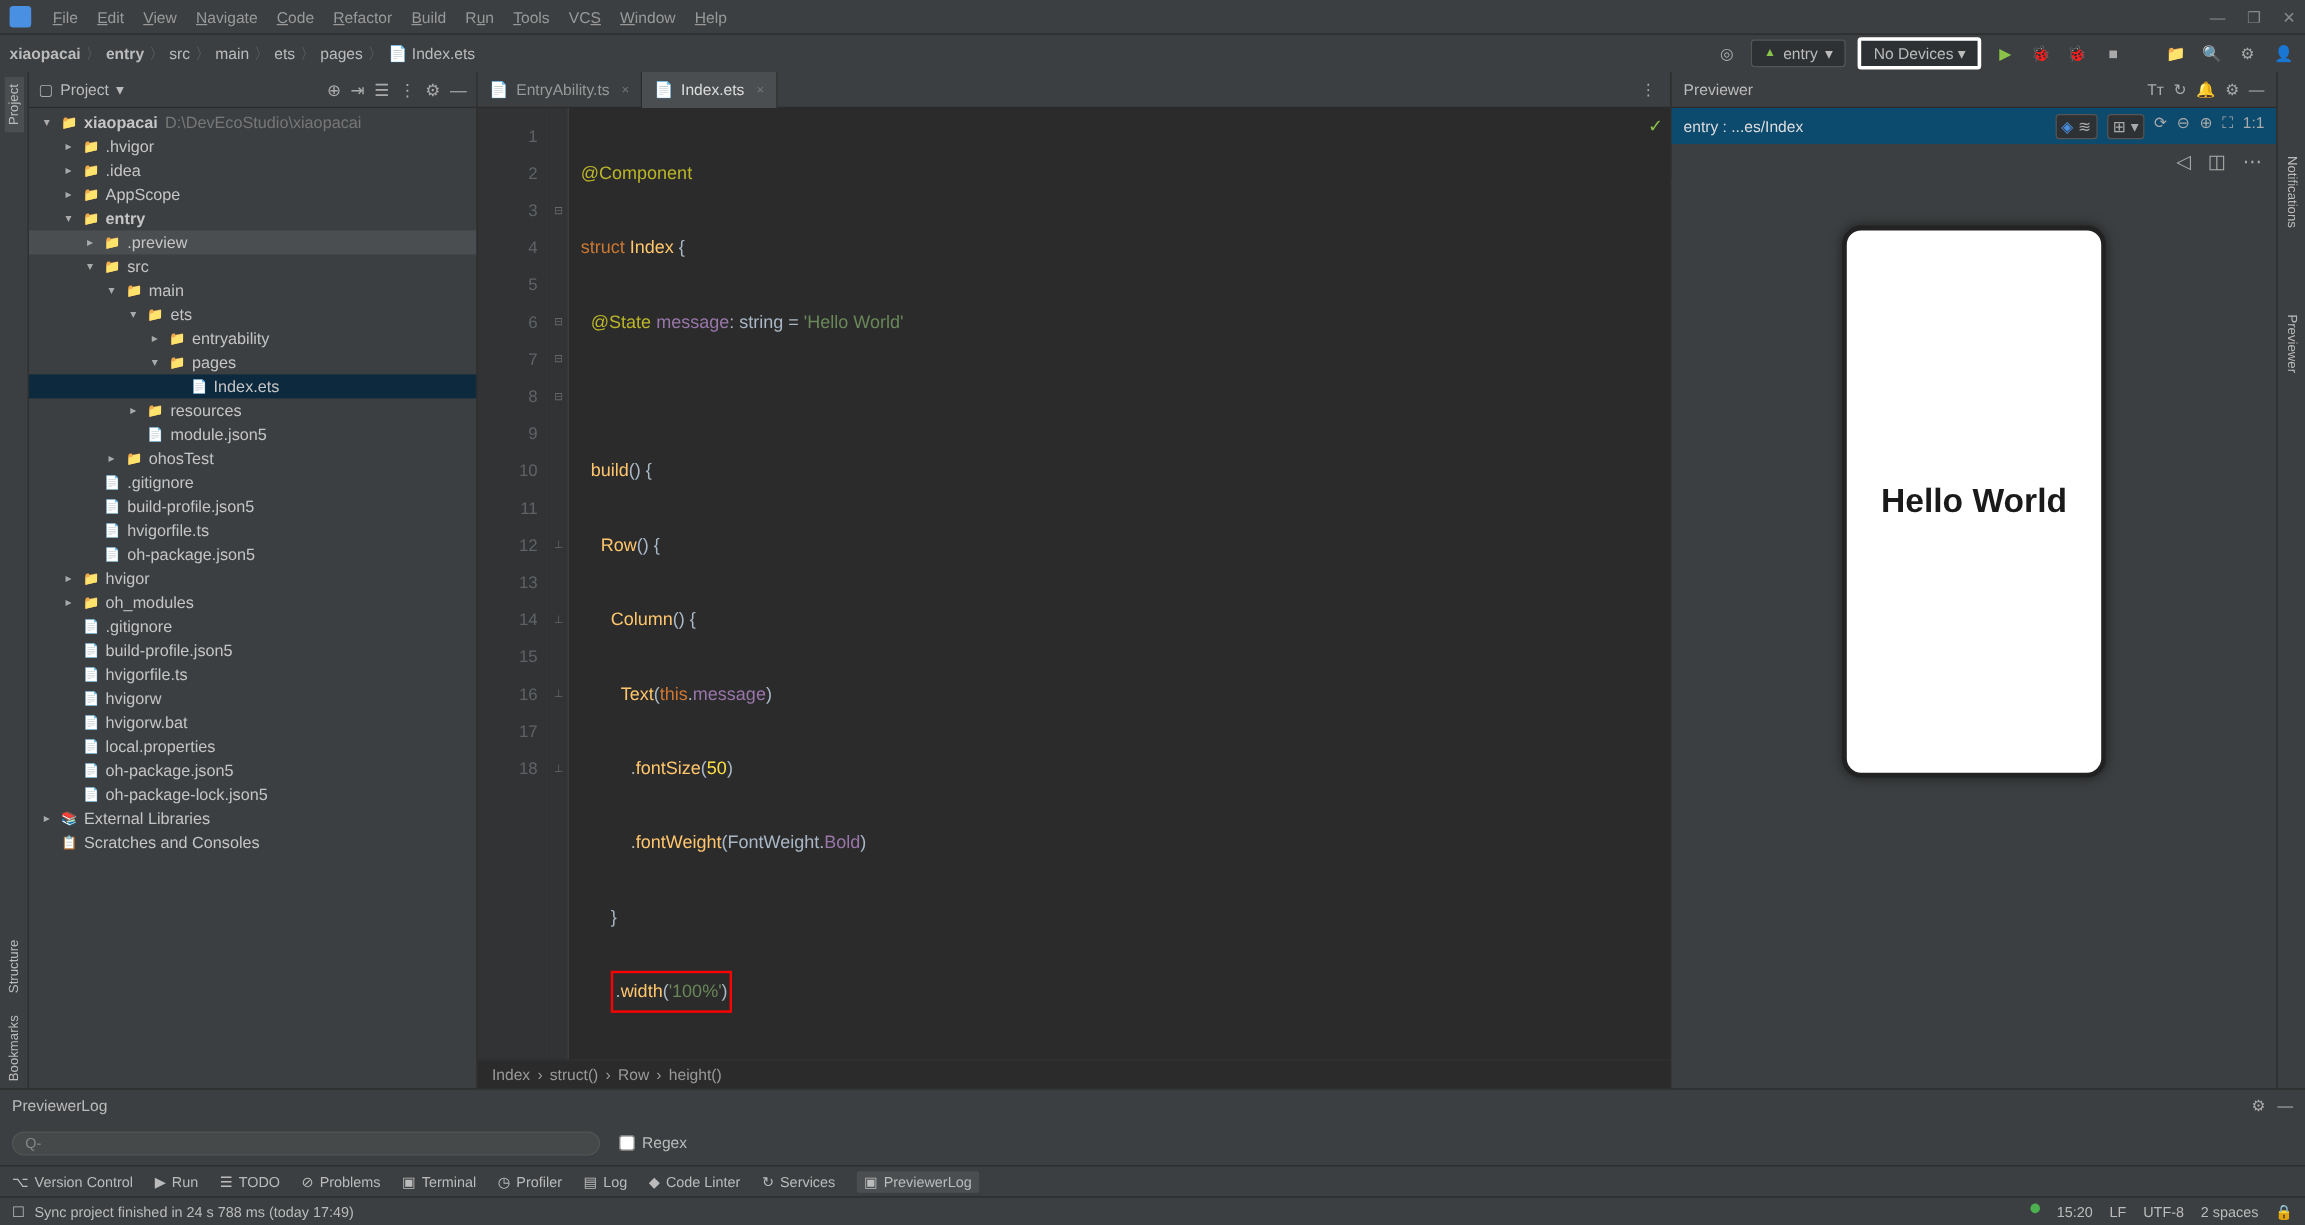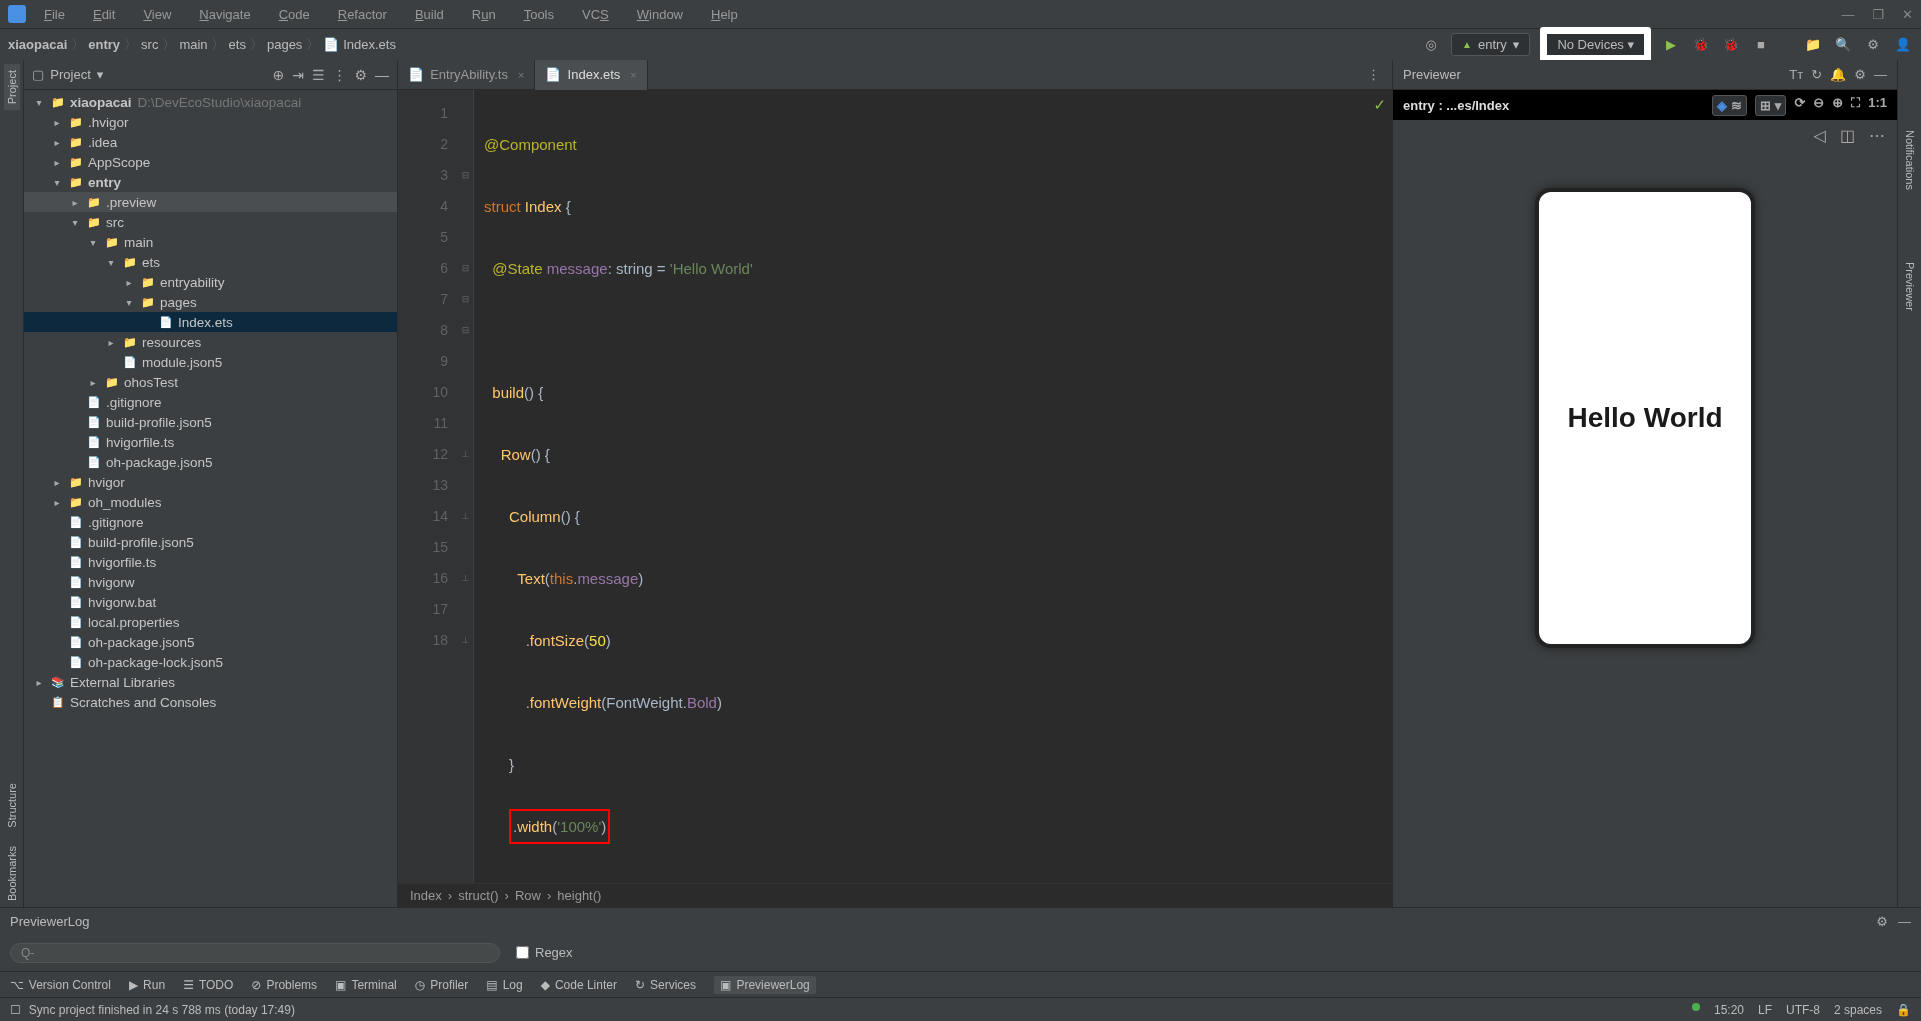--- a/index.html
+++ b/index.html
@@ -1,30 +1,30 @@
 <!DOCTYPE html>
 <html><head>
 <meta charset="utf-8">
 <style>
 *{margin:0;padding:0;box-sizing:border-box;font-family:'Segoe UI',Arial,sans-serif;user-select:none}
 body{background:#2b2b2b;color:#bbb;width:1921px;height:1021px;overflow:hidden;font-size:13px;display:flex;flex-direction:column}
 .title-bar{height:28px;background:#3c3f41;display:flex;align-items:center;padding:0 8px;color:#999}
 .title-bar .logo{width:18px;height:18px;background:#4a90e2;border-radius:3px;margin-right:12px}
-.menu-bar{display:flex;gap:16px}
+.menu-bar{display:flex;gap:4px}
 .menu-item{padding:2px 6px;cursor:pointer}
 .menu-item u{text-decoration:underline}
 .title-center{flex:1;display:flex;justify-content:center;color:#888;font-size:12px}
 .win-controls{display:flex;gap:18px;margin-left:auto;color:#888}
 .toolbar{height:32px;background:#3c3f41;border-top:1px solid #2b2b2b;display:flex;align-items:center;padding:0 8px;color:#bbb}
 .breadcrumb{display:flex;align-items:center;gap:4px;font-size:13px}
 .breadcrumb .sep{color:#666}
 .tool-right{margin-left:auto;display:flex;align-items:center;gap:10px}
 .run-config{background:#2e3133;border:1px solid #555;border-radius:3px;padding:3px 10px;display:flex;align-items:center;gap:6px}
 .run-config .tri{color:#8bc34a;font-size:10px}
-.device-config{background:#2e3133;border:7px solid #ffffff;border-radius:3px;padding:3px 10px}
+.device-config{background:#2e3133;border:3px solid #ffffff;border-radius:3px;padding:3px 10px}
 .icon-btn{width:20px;height:20px;display:flex;align-items:center;justify-content:center;cursor:pointer;color:#aaa}
 .main-area{flex:1;display:flex;overflow:hidden}
 .left-gutter{width:24px;background:#3c3f41;border-right:1px solid #2b2b2b;display:flex;flex-direction:column;align-items:center;padding-top:4px;gap:6px}
 .gutter-label{writing-mode:vertical-lr;transform:rotate(180deg);font-size:11px;color:#bbb;padding:6px 2px;cursor:pointer}
 .gutter-label.sel{background:#4b4e50}
 .right-gutter{width:24px;background:#3c3f41;border-left:1px solid #2b2b2b;display:flex;flex-direction:column;align-items:center;padding-top:4px}
 .gutter-label-r{writing-mode:vertical-lr;font-size:11px;color:#bbb;padding:6px 2px;cursor:pointer;margin-top:60px}
 .project-panel{width:374px;background:#3c3f41;display:flex;flex-direction:column;border-right:1px solid #2b2b2b}
 .panel-header{height:30px;display:flex;align-items:center;padding:0 8px;border-bottom:1px solid #2b2b2b}
 .panel-header .title{display:flex;align-items:center;gap:6px;flex:1}
@@ -61,21 +61,21 @@
 .num{color:#fde047}
 .fn{color:#ffc66d}
 .type{color:#a9b7c6}
 .white{color:#a9b7c6}
 .redbox{border:2px solid red;display:inline-block;padding:0 2px}
 .check{position:absolute;right:6px;top:6px;color:#8bc34a}
 .breadcrumb-bottom{height:24px;border-top:1px solid #323232;display:flex;align-items:center;padding:0 12px;color:#999;font-size:13px;gap:6px}
 .previewer-panel{width:505px;background:#3c3f41;display:flex;flex-direction:column;border-left:1px solid #2b2b2b}
 .prev-header{height:30px;display:flex;align-items:center;padding:0 10px;color:#bbb;border-bottom:1px solid #2b2b2b}
 .prev-tools{margin-left:auto;display:flex;gap:8px;color:#aaa}
-.prev-path-bar{height:30px;display:flex;align-items:center;padding:0 10px;background:#000000;color:#ddd;font-weight:700}
+.prev-path-bar{height:30px;display:flex;align-items:center;padding:0 10px;background:#0c4a6e;color:#ddd;font-weight:400}
 .prev-path-tools{margin-left:auto;display:flex;gap:8px;color:#aaa}
 .prev-icon-group{display:flex;gap:4px;background:#2e3133;border:1px solid #555;border-radius:3px;padding:2px 4px}
 .prev-nav-bar{height:30px;display:flex;align-items:center;justify-content:flex-end;padding:0 12px;gap:14px;color:#aaa;font-size:16px}
 .phone-area{flex:1;display:flex;align-items:flex-start;justify-content:center;padding-top:38px;background:#3c3f41}
 .phone{width:220px;height:460px;background:#fff;border:4px solid #222;border-radius:16px;display:flex;align-items:center;justify-content:center;position:relative;box-shadow:0 0 10px rgba(0,0,0,.5)}
 .phone-text{color:#1a1a1a;font-size:28px;font-weight:600}
 .log-panel{height:64px;background:#3c3f41;border-top:1px solid #2b2b2b;display:flex;flex-direction:column}
 .log-header{height:26px;display:flex;align-items:center;padding:0 10px;font-size:13px;color:#bbb}
 .log-tools{margin-left:auto;display:flex;gap:10px;color:#aaa}
 .log-body{flex:1;display:flex;align-items:center;padding:0 10px;gap:16px}

